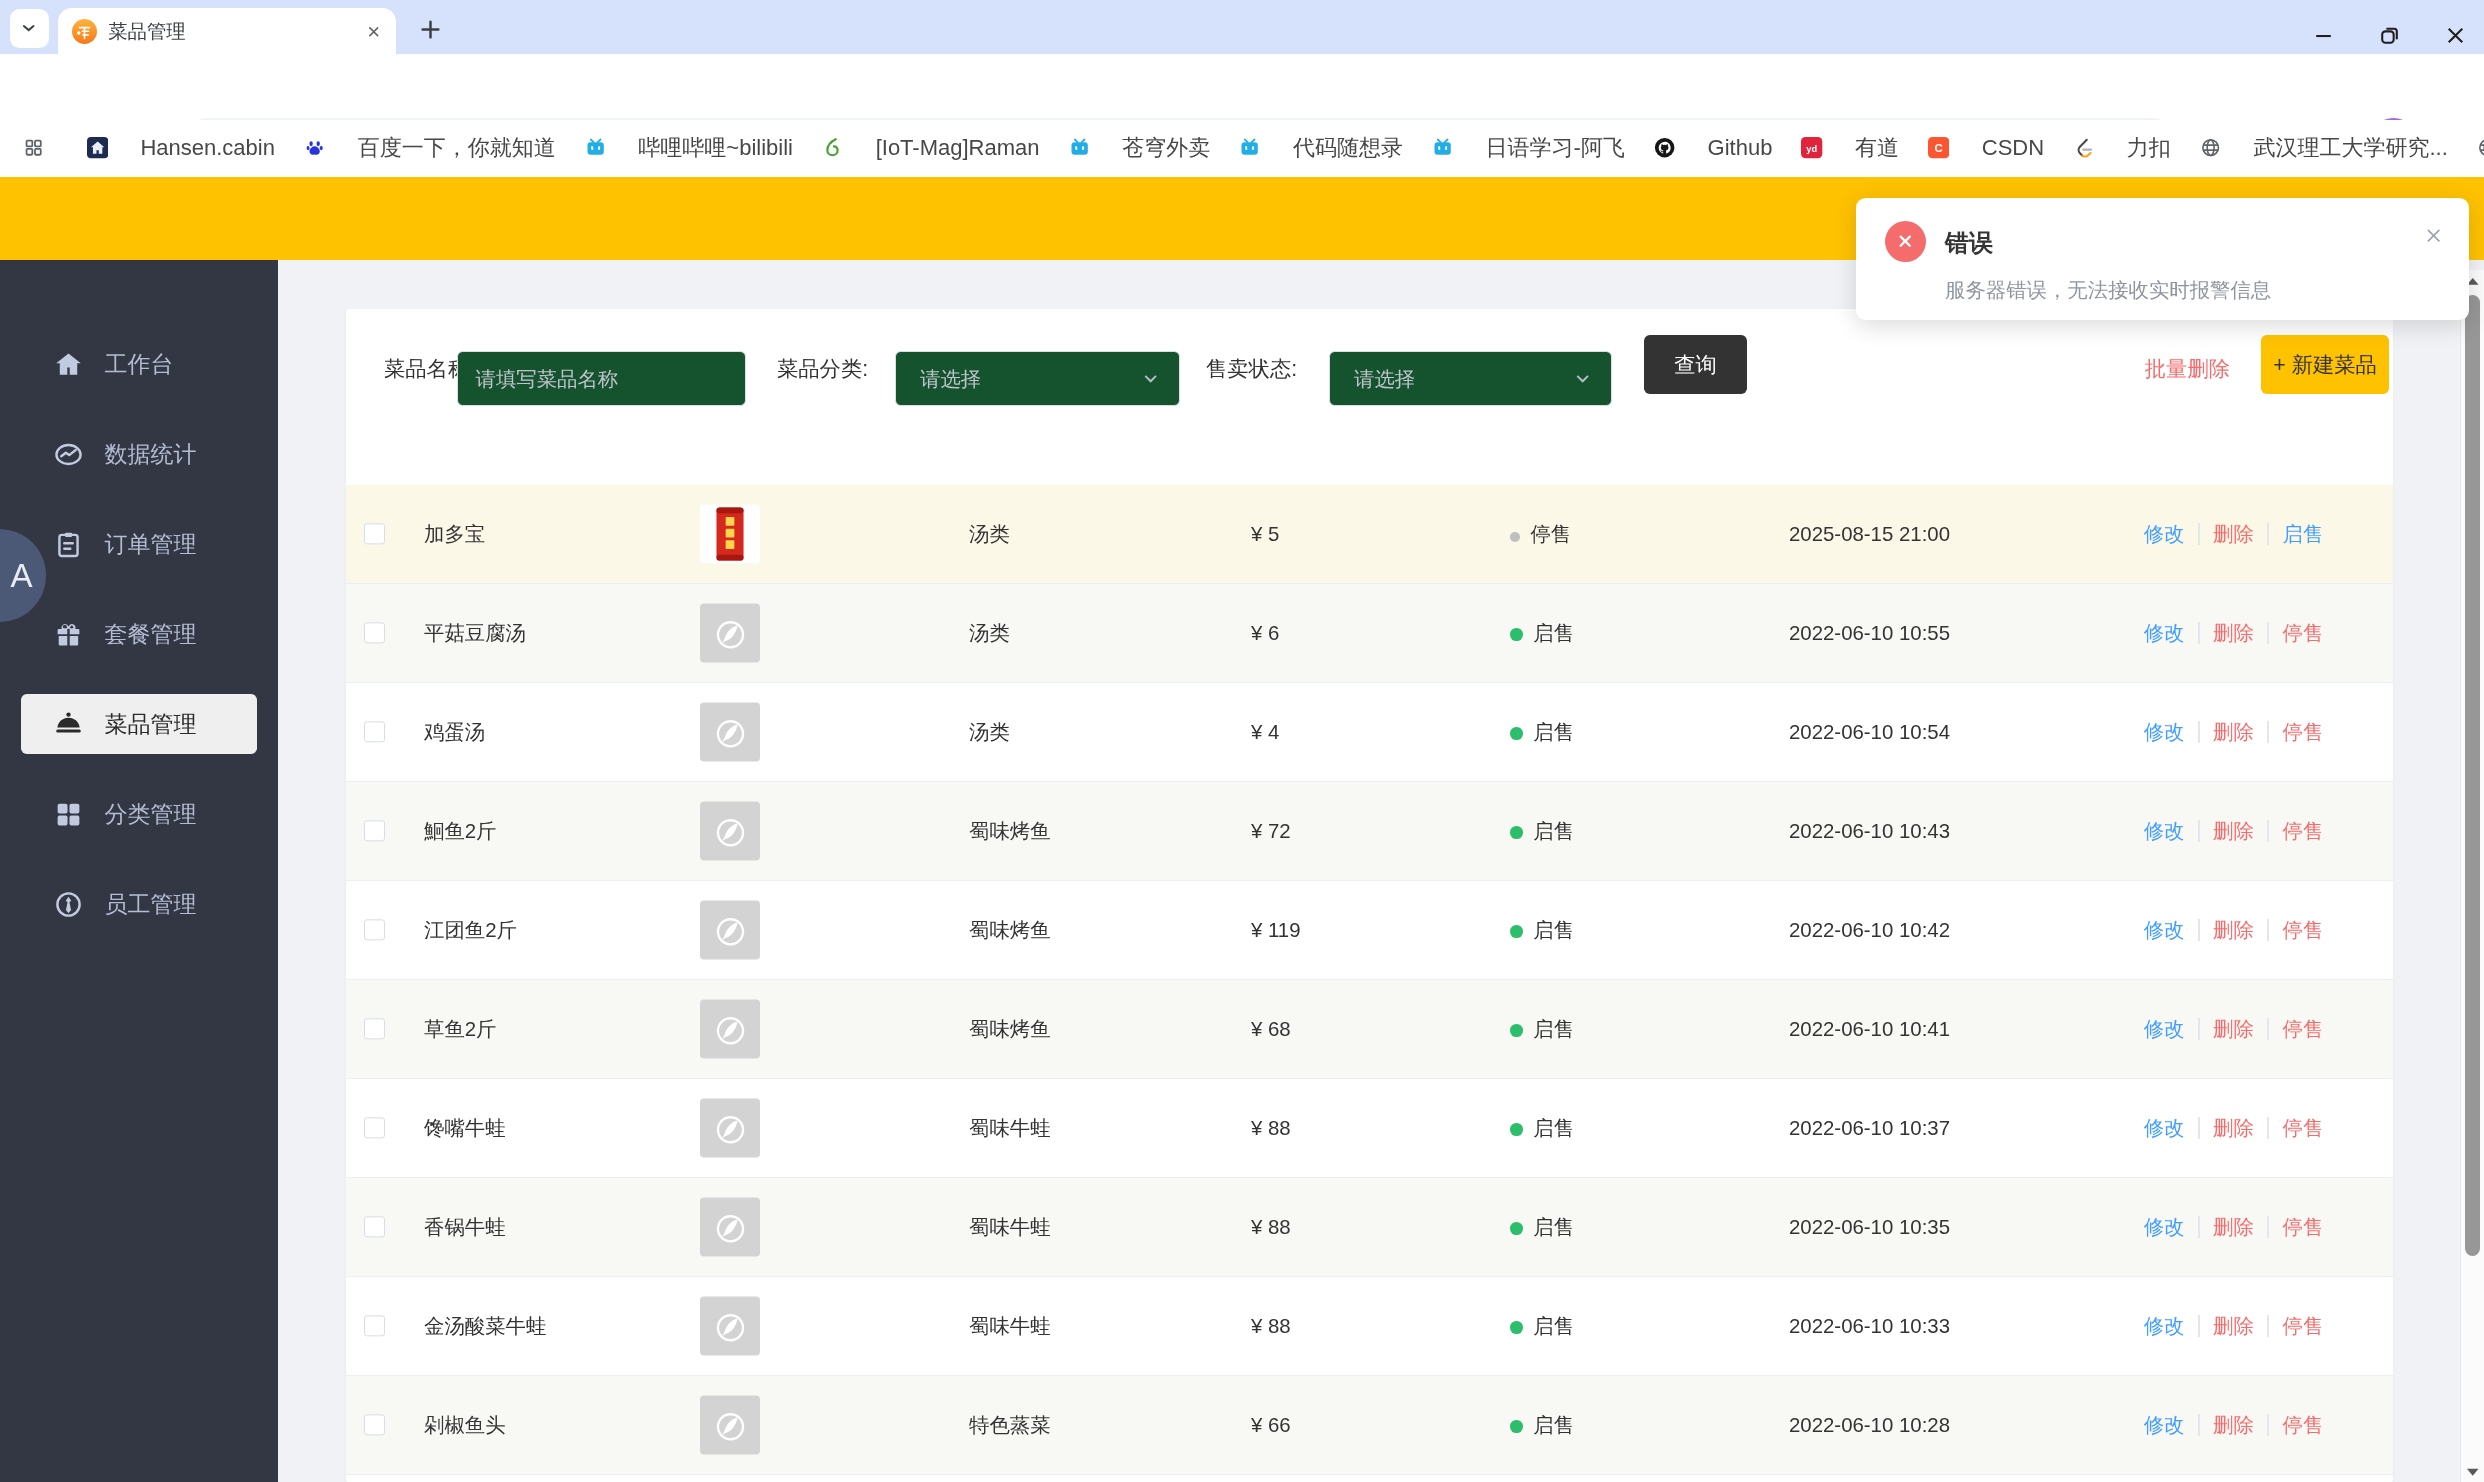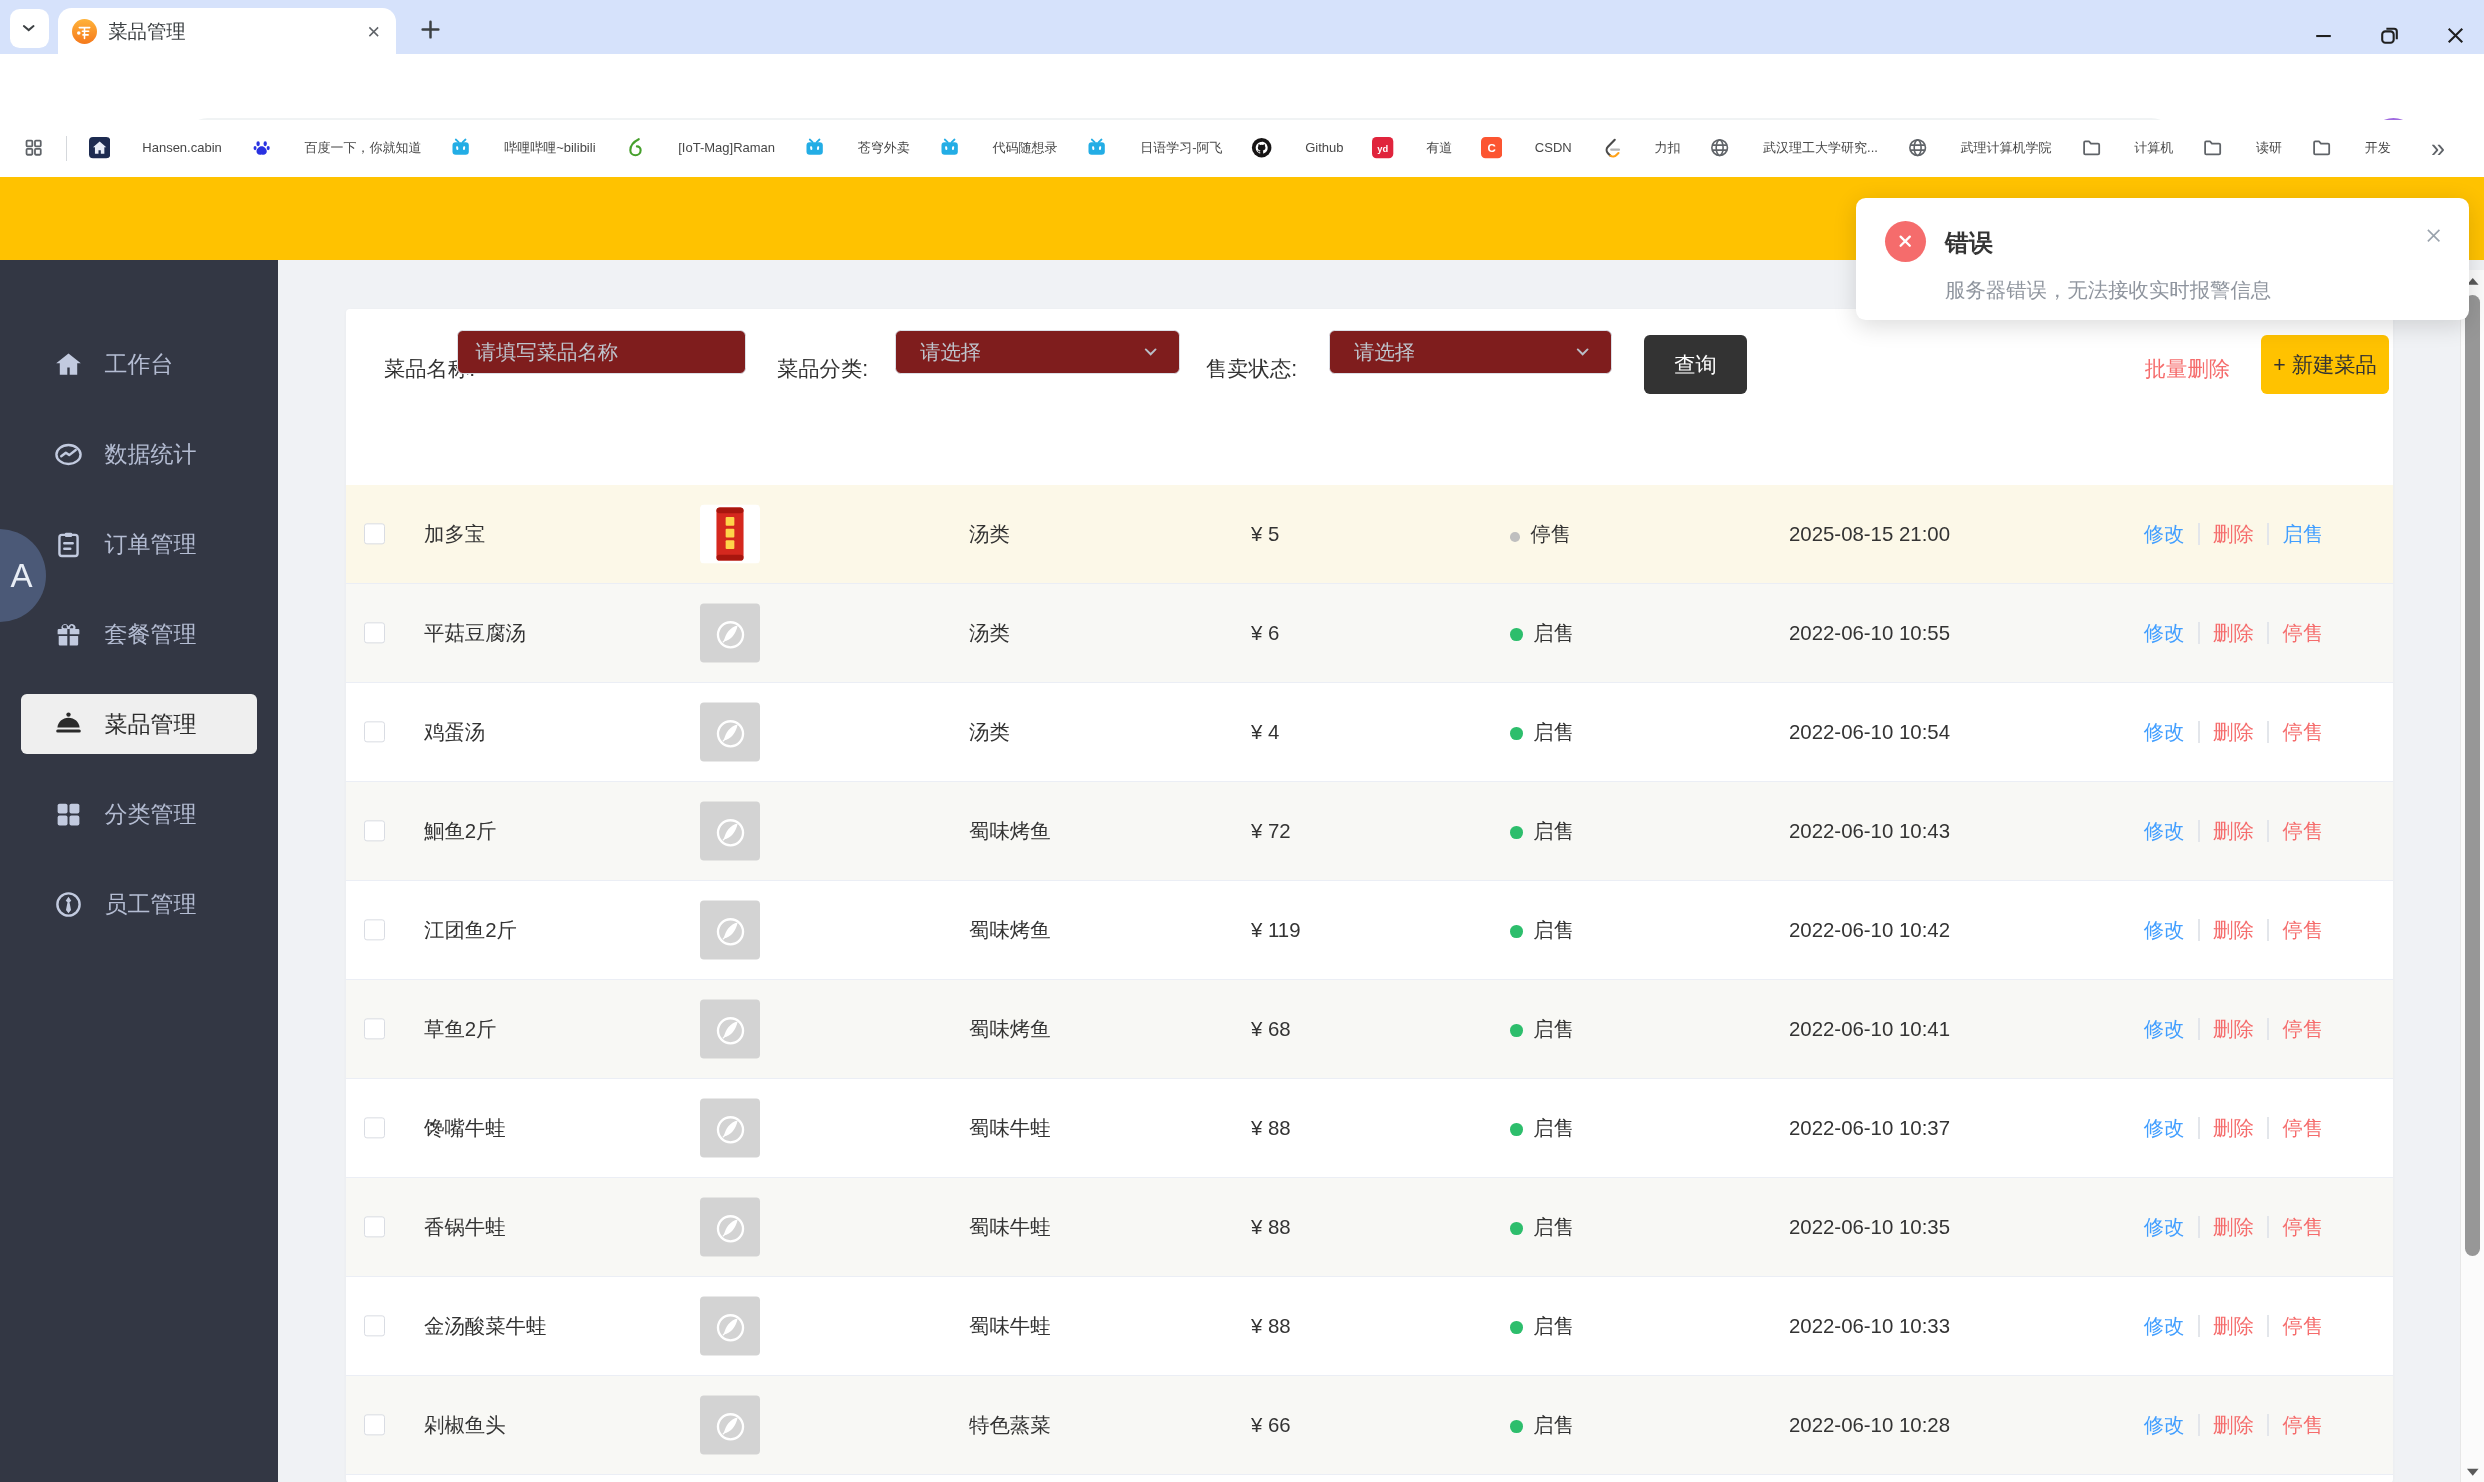--- a/index.html
+++ b/index.html
@@ -37,21 +37,21 @@
   #tb-sep { left:2302px; top:74px; width:1.9px; height:29px; background:#dadce0; }
   #avatar { left:2370px; top:64px; width:47px; height:47px; }
   #avatar svg { width:47px; height:47px; }
 
   
   #bmbar { left:0; top:120px; width:2484px; height:56px; background:#fff;
     display:flex; align-items:center; padding:0 39px 0 23px; gap:27px; }
   .bm { display:flex; align-items:center; gap:8.7px; white-space:nowrap; }
   .bm .ic { width:45px; height:21.3px; }
   .bm .ic svg { width:21.3px; height:21.3px; }
-  .bm .lb { font-size:13px; color:#474747; }
+  .bm .lb { font-size:22px; color:#474747; }
   #bm-apps { width:21.3px; height:21.3px; }
   #bm-apps svg { width:21.3px; height:21.3px; }
   #bm-div { width:1.9px; height:25px; background:#d5d8dc; margin:0 -5.8px; }
   #bm-more { margin-left:auto; font-size:25px; color:#5f6368; }
 
   
   #appheader { left:0; top:177px; width:2484px; height:83px; background:#FFC200; }
   #hdr-peek { left:2280px; top:186px; width:184px; height:64px; background:#ffce3d; border-radius:9.7px; }
   #logo { left:47px; top:186px; width:64px; height:64px; }
   #logo svg { width:64px; height:64px; }
@@ -77,21 +77,21 @@
     background:rgba(84,102,138,.72); color:#e8edf5; font-size:33px; display:flex;
     align-items:center; justify-content:flex-end; padding-right:13.6px; z-index:40; }
 
   
   #contentbg { left:278px; top:260px; width:2207px; height:1223px; background:#f0f2f5; }
   #card { left:346px; top:309px; width:2047px; height:1174px; background:#fff; border-radius:3.9px;
     box-shadow:0 1px 3.9px rgba(0,0,0,.04); overflow:hidden; }
 
   
   .f-label { top:45px; font-size:21.3px; color:#333; }
-  .f-input { top:21px; height:44px; border:1.5px solid #dcdfe6; border-radius:5.8px; background:#7f1d1d;
+  .f-input { top:42px; height:55px; border:1.5px solid #dcdfe6; border-radius:5.8px; background:#14532d;
     display:flex; align-items:center; padding:0 17.5px; font-size:20.4px; color:#bfc4cc; }
   #f-name-label { left:6px;margin-left:32px; }   #f-name-input { left:111px; width:289px; }
   #f-cat-label { left:431px; }  #f-cat-select { left:549px; width:285px; }
   #f-status-label { left:860px; } #f-status-select { left:983px; width:283px; }
   .f-select { justify-content:space-between;padding-left:24px; }
   .f-select .chev svg { width:21.3px; height:21.3px; }
   #f-search { left:1298px; top:26px; width:103px; height:59px; background:#333; border-radius:5.8px;
     color:#fff; font-size:21.3px; display:flex; align-items:center; justify-content:center; }
   #batch-del { right:163px; top:45px; font-size:21.3px; color:#F56C6C; }
   #new-dish { right:3.9px; top:26px; width:128px; height:59px; background:#FFC200; border-radius:5.8px;

